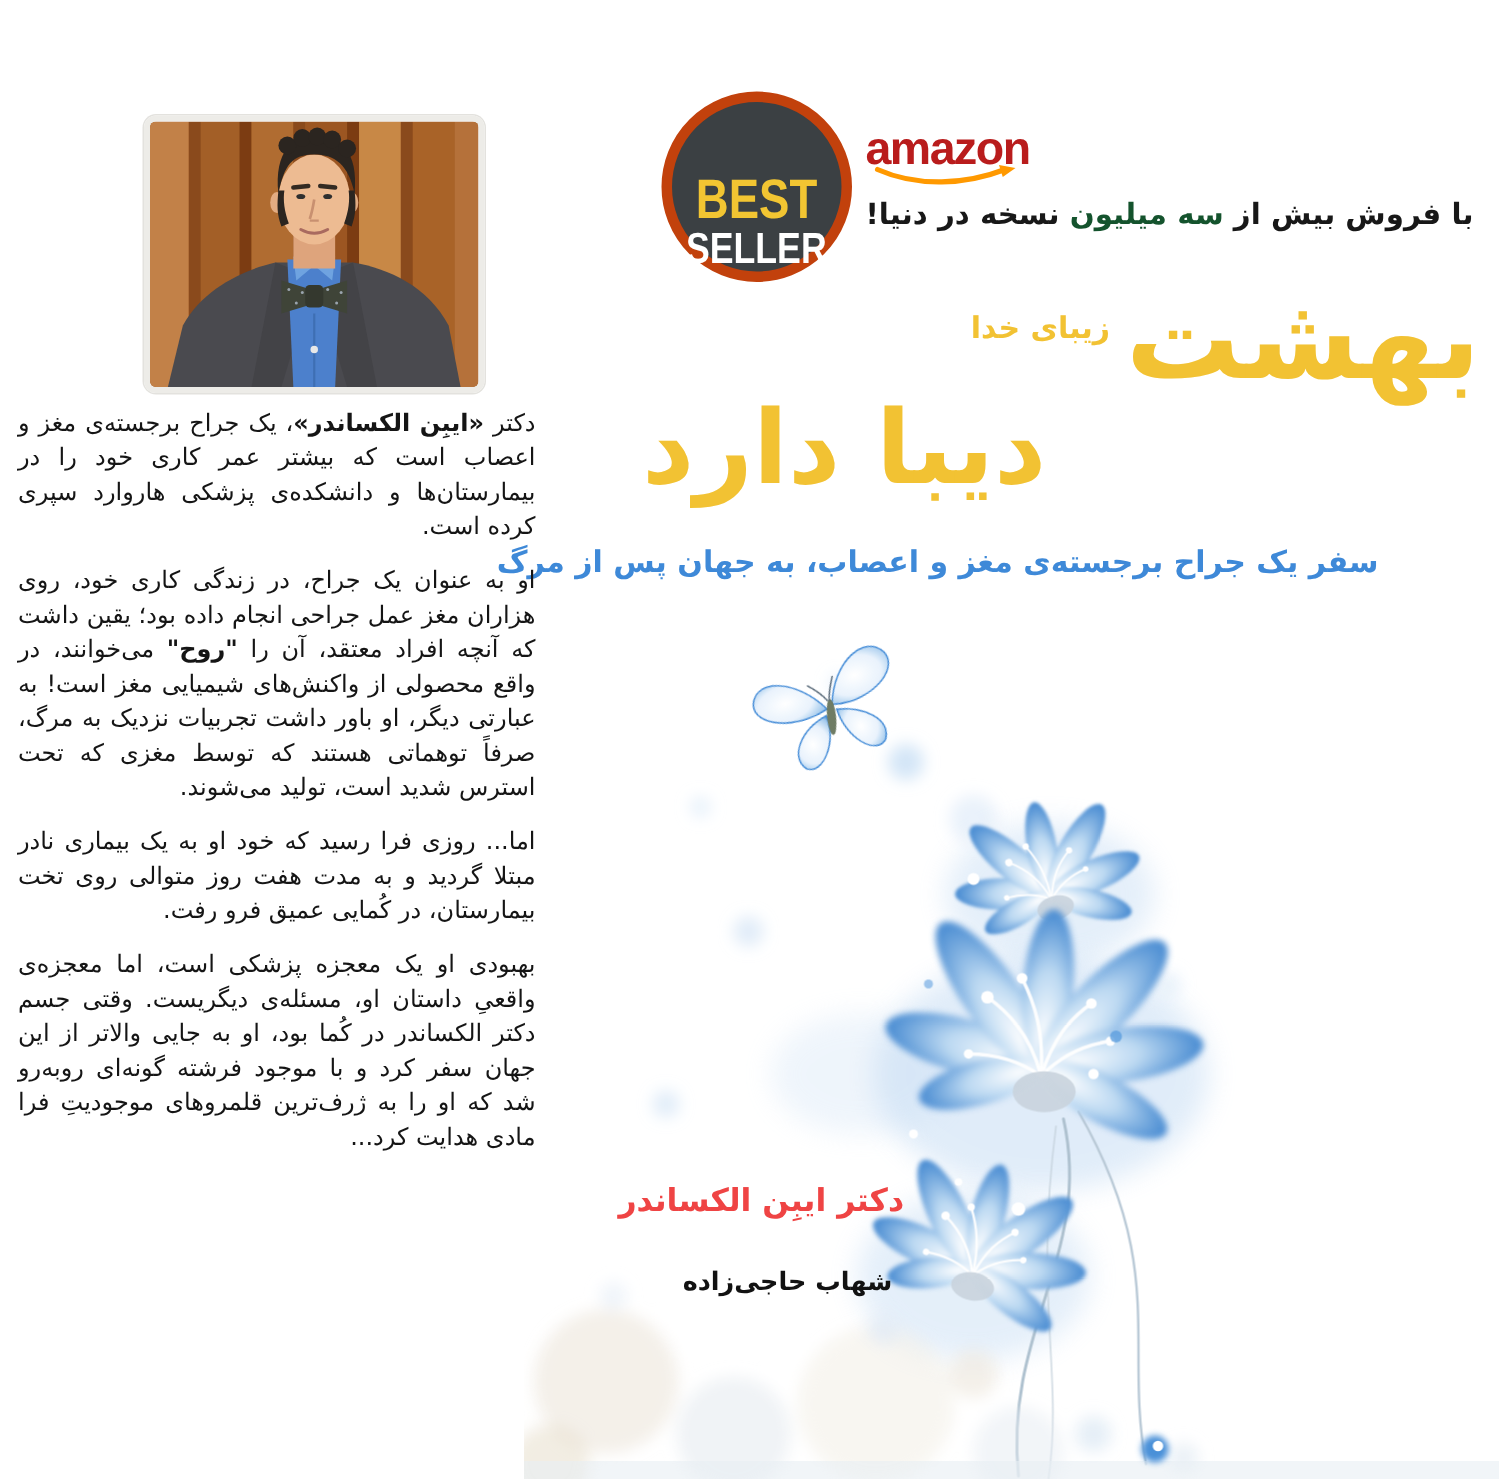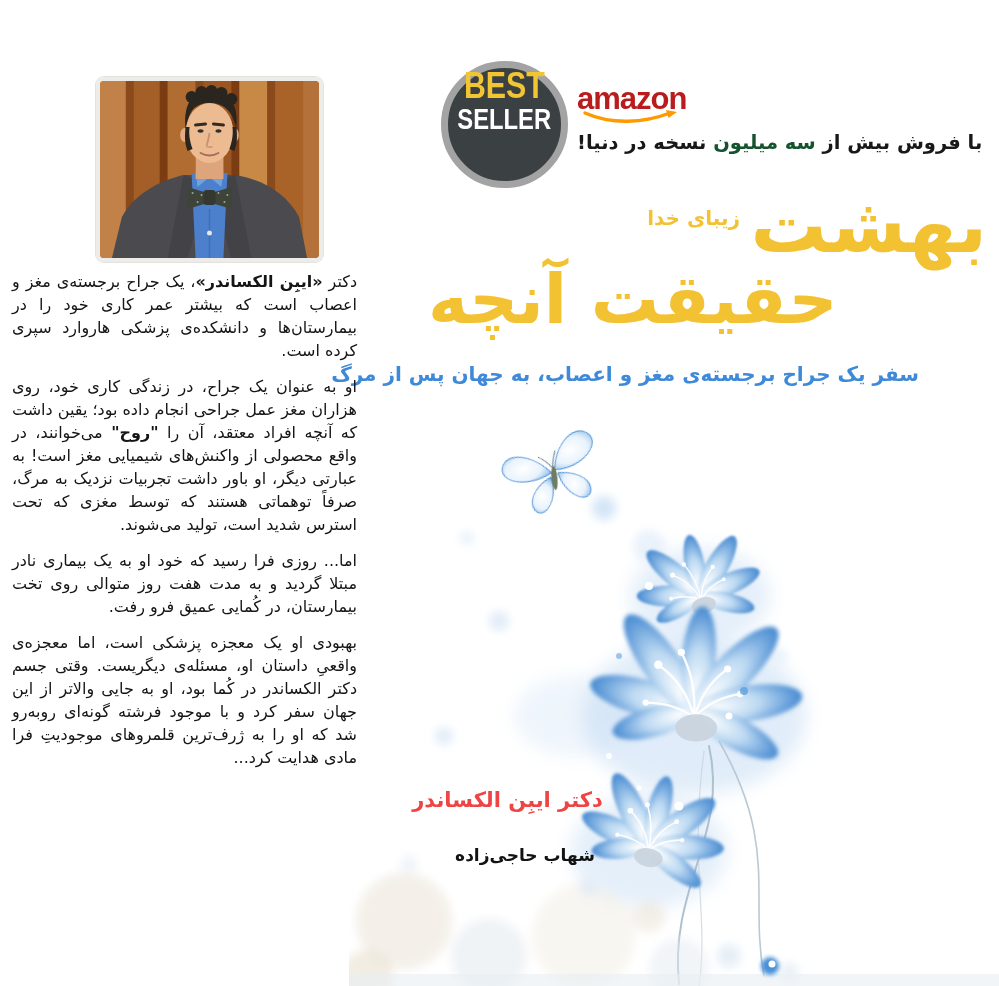--- a/index.html
+++ b/index.html
@@ -13,23 +13,23 @@
   .photo{
     position:absolute; left:96px; top:77px; width:227px; height:185px;
     border:4px solid #EDECE8; border-radius:8px; overflow:hidden; z-index:2;
     box-shadow:0 0 0 1px #e3e2de;
     box-sizing:border-box;
   }
   .photo svg{display:block;width:100%;height:100%;}
   
   .badge{
     position:absolute; left:441px; top:61px; width:127px; height:127px;
-    border-radius:50%; background:#3B4043; border:7px solid #a3a3a3;
+    border-radius:50%; background:#3B4043; border:7px solid #c2410c;
     box-sizing:border-box; display:flex; flex-direction:column;
-    align-items:center; justify-content:flex-start; z-index:2;
+    align-items:center; justify-content:flex-end; z-index:2;
     font-family:"Liberation Sans",sans-serif;
   }
   .badge .l1{display:block; color:#F2C532; font-weight:bold; font-size:37px; line-height:36px; transform:scaleX(.82); letter-spacing:0px;}
   .badge .l2{display:block; color:#ffffff; font-weight:bold; font-size:29px; line-height:30px; transform:scaleX(.82);}
   
   .amazon{position:absolute; left:577px; top:84px; z-index:2; font-family:"Liberation Sans",sans-serif;}
   .amazon .word{font-size:31px; font-weight:bold; color:#b91c1c; letter-spacing:-1px; line-height:30px; display:block;text-align:center;}
   .amazon svg{display:block; margin:-4px 0 0 5px;}
   .tagline{
     position:absolute; left:577px; top:131px; z-index:2; direction:rtl; white-space:nowrap;
@@ -249,21 +249,21 @@
       <polygon points="95,2 84,0 86.5,8" fill="#FF9900"></polygon>
     </svg>
   </div>
 
   <div class="tagline">
     <span>با فروش بیش از </span><span class="hl">سه میلیون</span><span> نسخه در دنیا!</span>
   </div>
 
   <div class="title-small">زیبای خدا</div>
   <div class="title-1">بهشت</div>
-  <div class="title-2">حقیقت آنچه</div>
+  <div class="title-2">دیبا دارد</div>
   <div class="subtitle">سفر یک جراح برجسته‌ی مغز و اعصاب، به جهان پس از مرگ</div>
 
   <div class="desc">
     <p><span>دکتر </span><span class="b">«ایبِن الکساندر»</span><span>، یک جراح برجسته‌ی مغز و اعصاب است که بیشتر عمر کاری خود را در بیمارستان‌ها و دانشکده‌ی پزشکی هاروارد سپری کرده است.</span></p>
     <p><span>او به عنوان یک جراح، در زندگی کاری خود، روی هزاران مغز عمل جراحی انجام داده بود؛ یقین داشت که آنچه افراد معتقد، آن را </span><span class="b">"روح"</span><span> می‌خوانند، در واقع محصولی از واکنش‌های شیمیایی مغز است! به عبارتی دیگر، او باور داشت تجربیات نزدیک به مرگ، صرفاً توهماتی هستند که توسط مغزی که تحت استرس شدید است، تولید می‌شوند.</span></p>
     <p>اما... روزی فرا رسید که خود او به یک بیماری نادر مبتلا گردید و به مدت هفت روز متوالی روی تخت بیمارستان، در کُمایی عمیق فرو رفت.</p>
     <p>بهبودی او یک معجزه پزشکی است، اما معجزه‌ی واقعیِ داستان او، مسئله‌ی دیگریست. وقتی جسم دکتر الکساندر در کُما بود، او به جایی والاتر از این جهان سفر کرد و با موجود فرشته گونه‌ای روبه‌رو شد که او را به ژرف‌ترین قلمروهای موجودیتِ فرا مادی هدایت کرد...</p>
   </div>
 
   <div class="author-name">دکتر ایبِن الکساندر</div>

